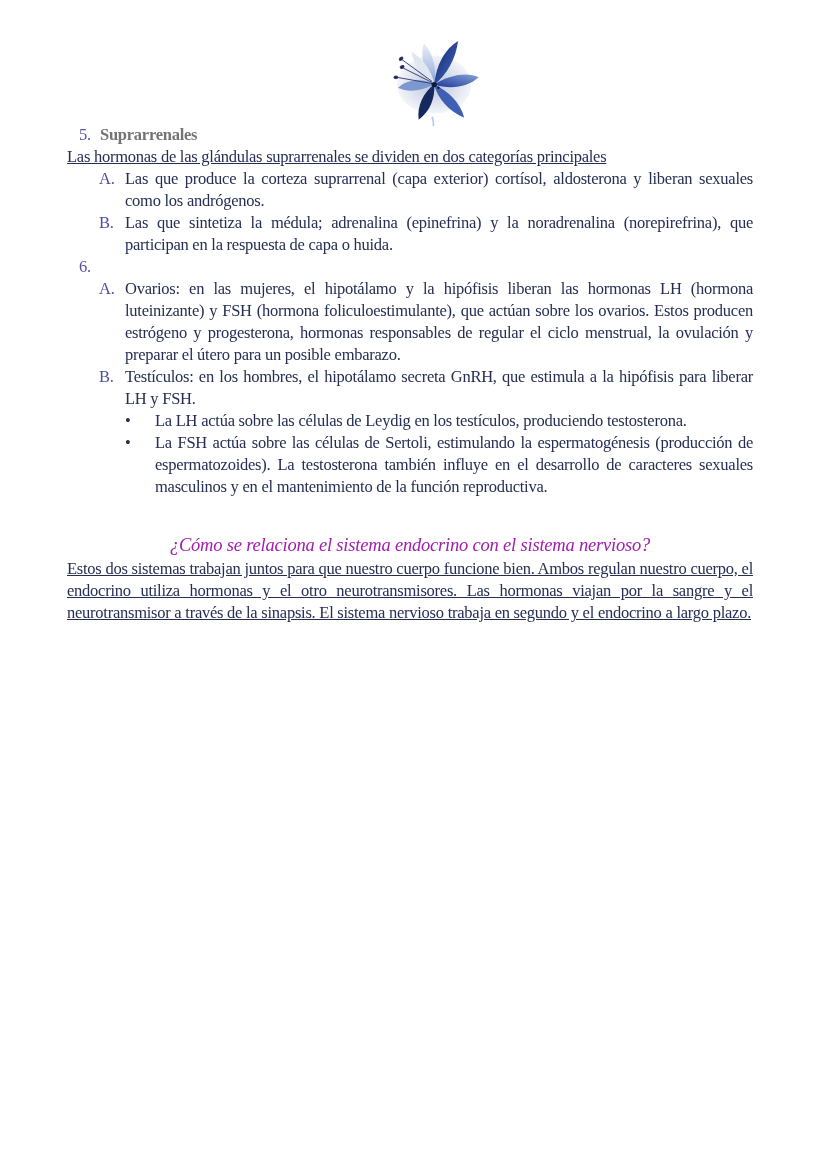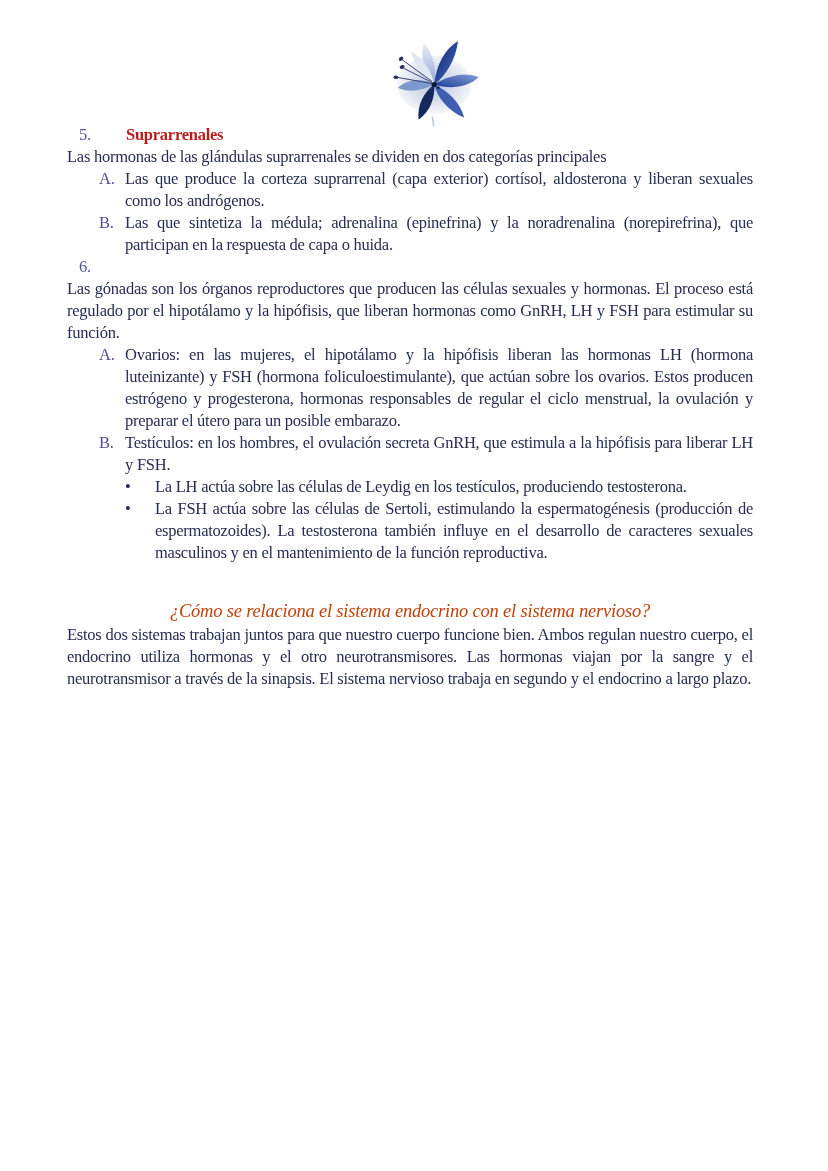--- a/index.html
+++ b/index.html
@@ -27,40 +27,40 @@
     font-size: 16.5px;
     line-height: 22px;
     letter-spacing: -0.25px;
   }
   .num-row { display: flex; }
   .num-marker {
     flex: 0 0 21px;
     margin-left: 12px;
     color: #5454a0;
   }
-  .item-title-bold { font-weight: bold; color: #b91c1c; margin-left: 26px; }
-  .para { text-align: justify; }
+  .item-title-bold { font-weight: bold; color: #737373; }
+  .para { text-align: justify; text-decoration: underline; }
   .sub-row { display: flex; }
   .sub-marker {
     flex: 0 0 26px;
     margin-left: 32px;
     color: #4d4f9c;
   }
   .sub-text { flex: 1; text-align: justify; }
   .bullet-row { display: flex; }
   .bullet-dot { flex: 0 0 14px; }
   .bullet-text { flex: 1; text-align: justify; margin-left: 16px; }
   .question-heading {
     margin-top: 34px;
     text-align: center;
     font-style: italic;
     font-size: 18.5px;
     line-height: 26px;
     letter-spacing: -0.2px;
-    color: #c2410c;
+    color: #a21caf;
   }
 </style>
 </head>
 <body>
 
 <div class="page">
 
   <div class="flower-wrap">
     <svg viewBox="0 0 108 85" width="112" height="88">
       <defs>
@@ -119,30 +119,29 @@
       <span class="sub-text">Las que produce la corteza suprarrenal (capa exterior) cortísol, aldosterona y liberan sexuales como los andrógenos.</span>
     </div>
     <div class="sub-row">
       <span class="sub-marker">B.</span>
       <span class="sub-text">Las que sintetiza la médula; adrenalina (epinefrina) y la noradrenalina (norepirefrina), que participan en la respuesta de capa o huida.</span>
     </div>
 
     <div class="num-row">
       <span class="num-marker">6.</span>
     </div>
-    <div class="para">Las gónadas son los órganos reproductores que producen las células sexuales y hormonas. El proceso está regulado por el hipotálamo y la hipófisis, que liberan hormonas como GnRH, LH y FSH para estimular su función.</div>
 
     <div class="sub-row">
       <span class="sub-marker">A.</span>
       <span class="sub-text">Ovarios: en las mujeres, el hipotálamo y la hipófisis liberan las hormonas LH (hormona luteinizante) y FSH (hormona foliculoestimulante), que actúan sobre los ovarios. Estos producen estrógeno y progesterona, hormonas responsables de regular el ciclo menstrual, la ovulación y preparar el útero para un posible embarazo.</span>
     </div>
     <div class="sub-row">
       <span class="sub-marker">B.</span>
       <div class="sub-text">
-        <div>Testículos: en los hombres, el ovulación secreta GnRH, que estimula a la hipófisis para liberar LH y FSH.</div>
+        <div>Testículos: en los hombres, el hipotálamo secreta GnRH, que estimula a la hipófisis para liberar LH y FSH.</div>
         <div class="bullet-row">
           <span class="bullet-dot">•</span>
           <span class="bullet-text">La LH actúa sobre las células de Leydig en los testículos, produciendo testosterona.</span>
         </div>
         <div class="bullet-row">
           <span class="bullet-dot">•</span>
           <span class="bullet-text">La FSH actúa sobre las células de Sertoli, estimulando la espermatogénesis (producción de espermatozoides). La testosterona también influye en el desarrollo de caracteres sexuales masculinos y en el mantenimiento de la función reproductiva.</span>
         </div>
       </div>
     </div>

